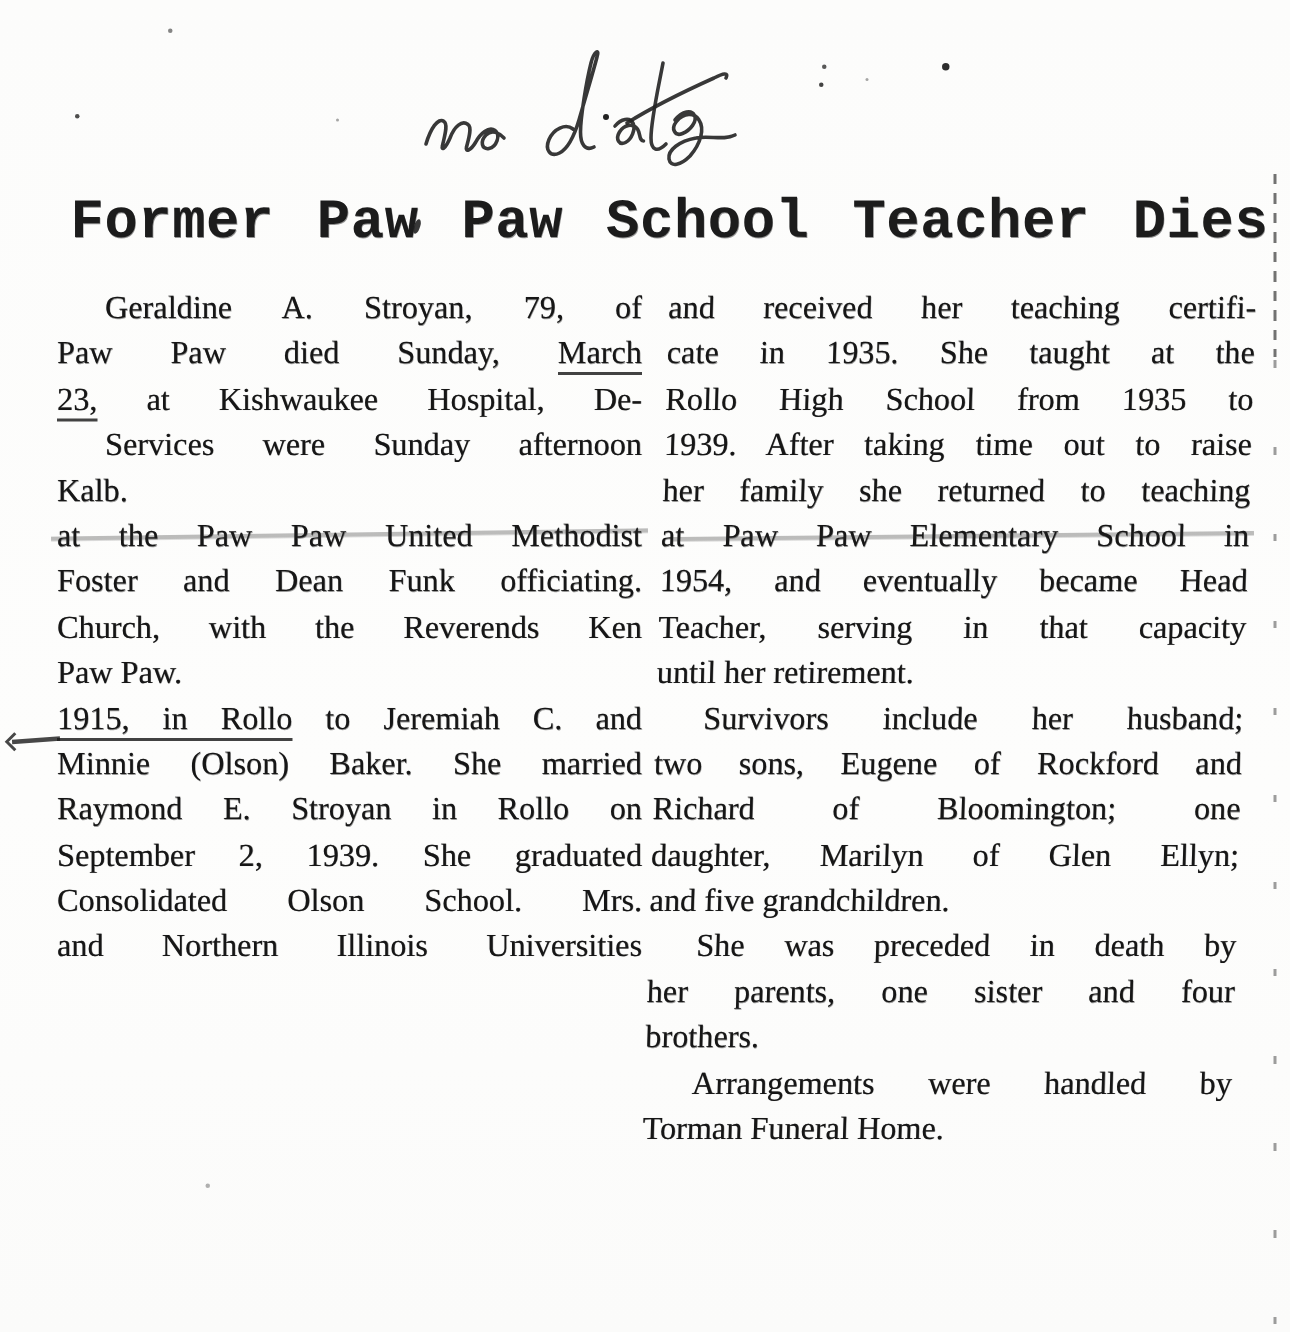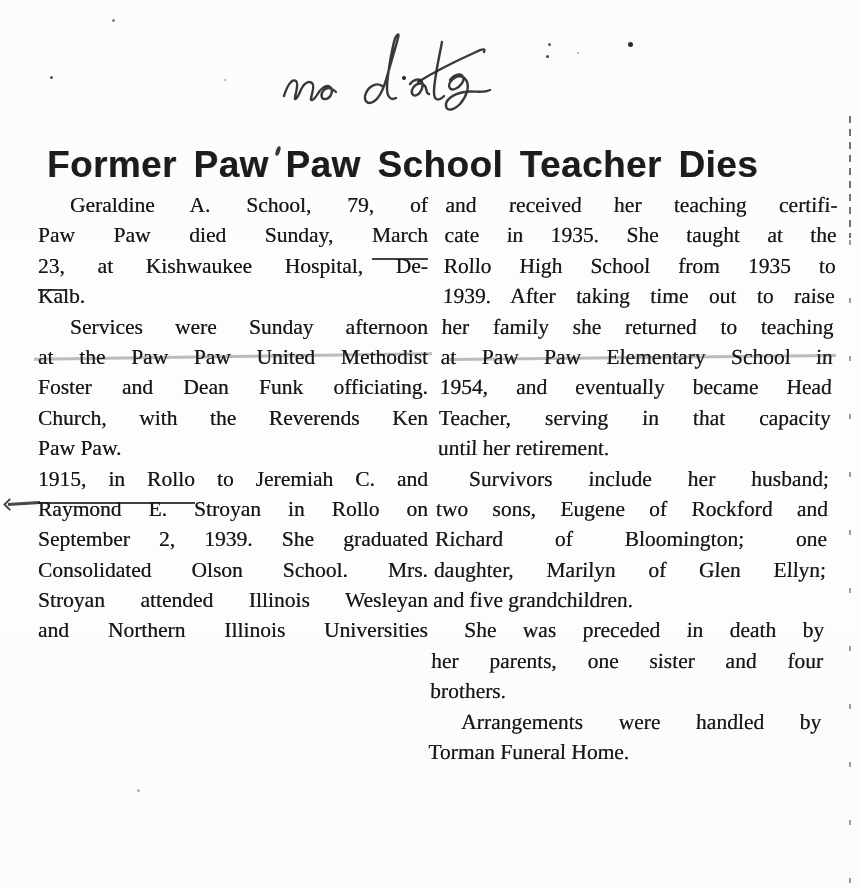--- a/index.html
+++ b/index.html
@@ -11,22 +11,22 @@
   #clipping {
     position: relative;
     width: 860px; height: 888px;
     background: linear-gradient(180deg, #fcfcfb 0%, #fdfdfc 60%, #fbfbfa 100%);
     font-family: "Liberation Serif", "DejaVu Serif", serif;
     color: #161616;
   }
   
   #headline {
     position: absolute;
-    left: 47px; top: 144px; width: 800px;
-    font-family: Liberation Sans, sans-serif;
+    left: 47px; top: 128px; width: 800px;
+    font-family: Liberation Mono, monospace;
     font-weight: 700;
     font-size: 37px;
     letter-spacing: 0.4px;
     word-spacing: 6px;
     white-space: nowrap;
     color: #1c1c1c;
     text-shadow: 0.4px 0.4px 0 rgba(20,20,20,0.45);
   }
   
   .col {
@@ -41,21 +41,21 @@
   .line {
     text-align: justify;
     text-align-last: justify;
     height: 30.4px;
     white-space: normal;
   }
   .line.para-end { text-align-last: left; }
   .line.indent { text-indent: 32px; }
   .hand-underline {
     border-bottom: 2.6px solid rgba(25,25,25,0.82);
-    padding-bottom: 11px;
+    padding-bottom: 1px;
     position: relative;
   }
   
   .arrow-start::before {
     content: "";
     position: absolute;
     left: -30px; bottom: -3.2px;
     width: 32px; height: 2.6px;
     background: rgba(25,25,25,0.8);
     transform: rotate(-4deg);
@@ -134,34 +134,34 @@
       <path d="M148,54 C164,44 186,33 206,24 C212,21 216,20 214,24"></path>
 
       <path d="M180,52 C185,46 191,45 193,49 C195,53 190,59 185,61 C180,63 177,58 181,53 C186,47 193,47 196,52 C200,58 197,68 190,76 C184,82 177,84 176,78 C175,72 183,66 194,64 C203,62 212,66 220,62"></path>
     </svg>
   </div>
 
   <div id="headline">Former Paw Paw School Teacher Dies</div>
   <div id="headline-comma-mark"></div>
 
   <div id="col-left" class="col">
-      <div class="line indent"><span>Geraldine A. School, 79, of</span></div>
+      <div class="line indent"><span>Geraldine A. Stroyan, 79, of</span></div>
       <div class="line"><span>Paw Paw died Sunday, </span><span class="hand-underline">March</span></div>
       <div class="line"><span class="hand-underline">23,</span><span> at Kishwaukee Hospital, De-</span></div>
+      <div class="line indent"><span>Services were Sunday afternoon</span></div>
       <div class="line para-end"><span>Kalb.</span></div>
-      <div class="line indent"><span>Services were Sunday afternoon</span></div>
       <div class="line"><span>at the Paw Paw United Methodist</span></div>
       <div class="line"><span>Foster and Dean Funk officiating.</span></div>
       <div class="line"><span>Church, with the Reverends Ken</span></div>
       <div class="line para-end"><span>Paw Paw.</span></div>
       <div class="line"><span class="hand-underline arrow-start">1915, in Rollo</span><span> to Jeremiah C. and</span></div>
+      <div class="line"><span>Minnie (Olson) Baker. She married</span></div>
       <div class="line"><span>Raymond E. Stroyan in Rollo on</span></div>
       <div class="line"><span>September 2, 1939. She graduated</span></div>
       <div class="line"><span>Consolidated Olson School. Mrs.</span></div>
-      <div class="line"><span>Stroyan attended Illinois Wesleyan</span></div>
       <div class="line"><span>and Northern Illinois Universities</span></div>
     </div>
   <div id="col-right" class="col">
       <div class="line"><span>and received her teaching certifi-</span></div>
       <div class="line"><span>cate in 1935. She taught at the</span></div>
       <div class="line"><span>Rollo High School from 1935 to</span></div>
       <div class="line"><span>1939. After taking time out to raise</span></div>
       <div class="line"><span>her family she returned to teaching</span></div>
       <div class="line"><span>at Paw Paw Elementary School in</span></div>
       <div class="line"><span>1954, and eventually became Head</span></div>

